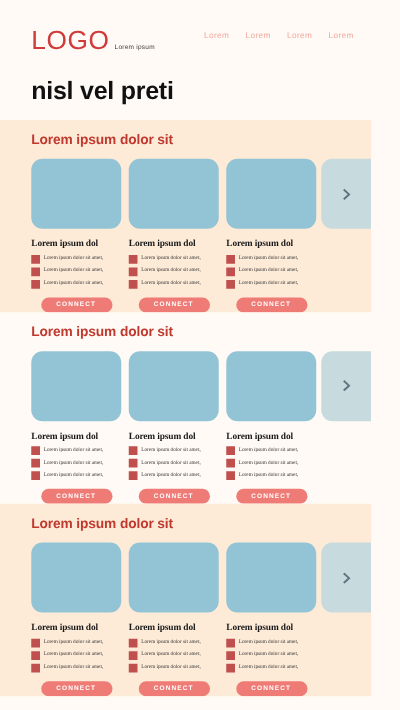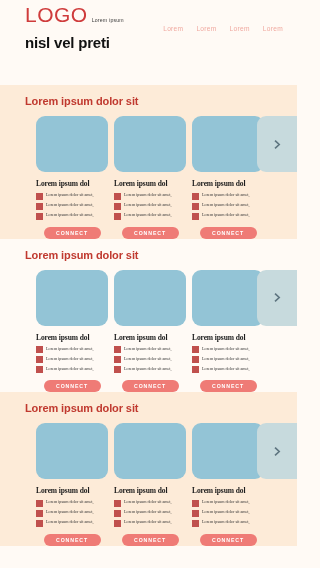--- a/index.html
+++ b/index.html
@@ -7,22 +7,22 @@
     width:297px; height:568px;
     font-family:"Liberation Sans", sans-serif;
     background:#fffaf5;
     overflow:hidden;
   }
   .page{ position:relative; width:297px; height:568px; overflow:hidden; }
 
   
   .header{
     background:#fffaf5;
-    height:85px;
-    padding:4px 14px 0 25px;
+    height:96px;
+    padding:22px 14px 0 25px;
     position:relative;
   }
   .brand-row{ display:flex; align-items:baseline; }
   .logo{
     font-family:"Liberation Sans", sans-serif;
     font-size:21px; letter-spacing:.5px;
     color:#cf3b3b; font-weight:400; line-height:1;
   }
   .logo-sub{
     font-size:5.2px; color:#3b3b3b; margin-left:4px;
@@ -30,36 +30,36 @@
   }
   .nav{
     position:absolute; top:25px; right:14px;
     display:flex; gap:13px;
   }
   .nav-link{
     font-size:6.6px; color:#f0a9a0; letter-spacing:.3px;
     text-decoration:none; white-space:nowrap;
   }
   .page-title{
-    margin-top:10px;
-    font-size:15px; font-weight:bold; color:#111;
+    margin-top:20px;
+    font-size:20px; font-weight:bold; color:#111;
     letter-spacing:-.2px; line-height:1;
   }
 
   
   .section{ position:relative; padding:10px 0 0 0; overflow:hidden; }
   .section.peach{ background:#fdebd8; }
   .section.cream{ background:#fffaf5; }
   .sec-title{
     font-size:11px; font-weight:bold; color:#c0392f;
     letter-spacing:-.1px; margin:0 0 9px 25px;
   }
 
   
-  .carousel{ position:relative; display:flex; gap:6px; padding-left:36px; }
+  .carousel{ position:relative; display:flex; gap:6px; padding-left:25px; }
   .card{ width:72px; flex:0 0 72px; }
   .card-img{
     width:72px; height:56px; border-radius:9px;
     background:#93c4d6;
   }
   .card-title{
     font-family:"Liberation Serif", serif;
     font-size:7.5px; font-weight:bold; color:#1a1a1a;
     margin:7px 0 4px 0; white-space:nowrap; letter-spacing:-.1px;
   }

